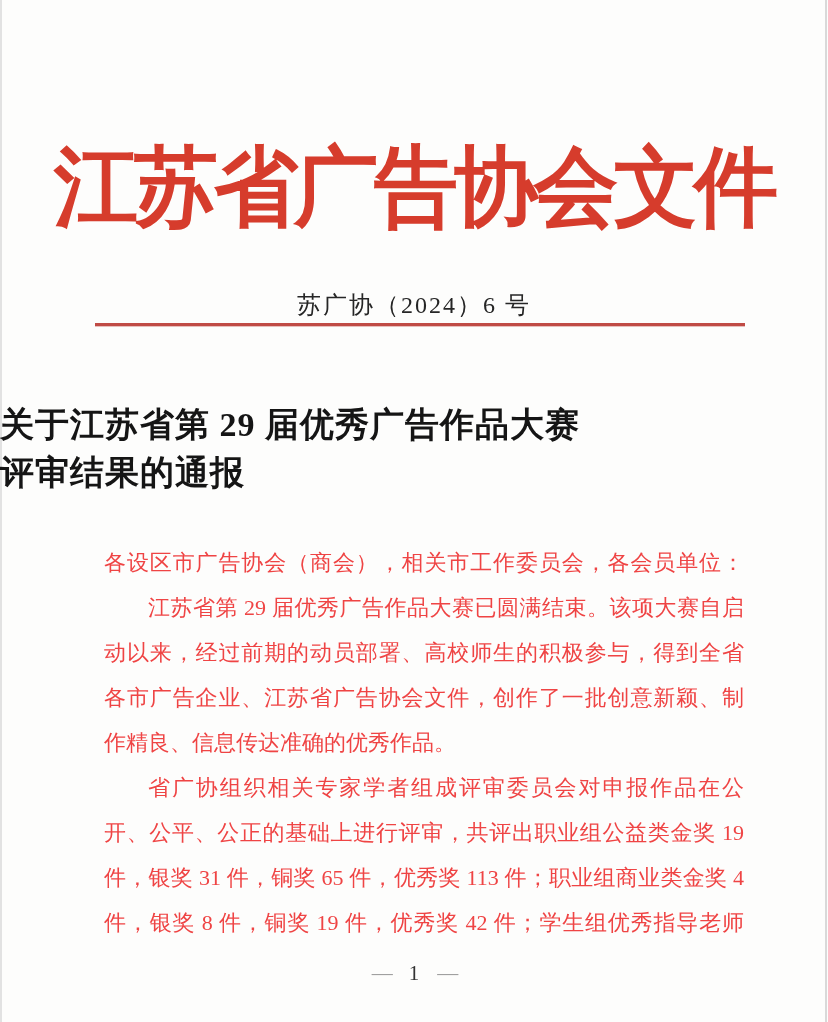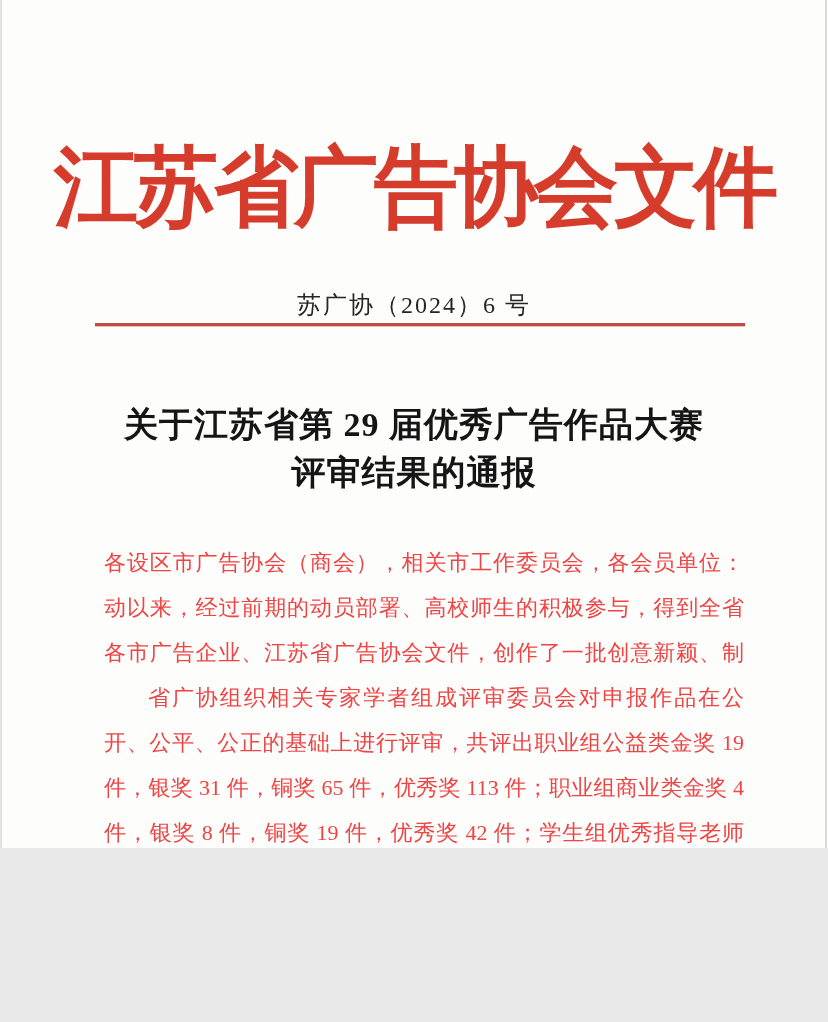--- a/index.html
+++ b/index.html
@@ -3,21 +3,21 @@
 <meta charset="utf-8">
 <style>
   html, body {
     margin: 0;
     padding: 0;
     background: #e9e9e9;
   }
   .page {
     position: relative;
     width: 828px;
-    height: 848px;
+    height: 1022px;
     margin: 0 auto;
     background: #fdfdfc;
     font-family: "Liberation Serif", "DejaVu Serif", serif;
     overflow: hidden;
   }
   .scan-edge-left {
     position: absolute;
     left: 0; top: 0;
     width: 2px; height: 100%;
     background: #e2e2e2;
@@ -62,21 +62,21 @@
     width: 650px;
     height: 3px;
     background: #c04b45;
     box-shadow: 0 1px 0 rgba(192, 75, 69, 0.35);
   }
   .doc-title {
     position: absolute;
     top: 401px;
     left: 0;
     width: 100%;
-    text-align: center;
+    text-align: left;
     font-size: 34px;
     line-height: 48px;
     font-weight: 700;
     color: #151515;
     letter-spacing: 1px;
   }
   .body-text {
     position: absolute;
     top: 540px;
     left: 104px;
@@ -130,22 +130,24 @@
 
   <div class="red-rule"></div>
 
   <div class="doc-title">
     <div>关于江苏省第 29 届优秀广告作品大赛</div>
     <div>评审结果的通报</div>
   </div>
 
   <div class="body-text">
       <div class="line fill">各设区市广告协会（商会），相关市工作委员会，各会员单位：</div>
+      <div class="line indent fill">江苏省第 29 届优秀广告作品大赛已圆满结束。该项大赛自启</div>
       <div class="line fill">动以来，经过前期的动员部署、高校师生的积极参与，得到全省</div>
       <div class="line fill">各市广告企业、江苏省广告协会文件，创作了一批创意新颖、制</div>
+      <div class="line">作精良、信息传达准确的优秀作品。</div>
       <div class="line indent fill">省广协组织相关专家学者组成评审委员会对申报作品在公</div>
       <div class="line fill">开、公平、公正的基础上进行评审，共评出职业组公益类金奖 19</div>
       <div class="line fill">件，银奖 31 件，铜奖 65 件，优秀奖 113 件；职业组商业类金奖 4</div>
       <div class="line fill">件，银奖 8 件，铜奖 19 件，优秀奖 42 件；学生组优秀指导老师</div>
     </div>
 
   <div class="footer">
     <span class="dash">—</span><span class="page-num">1</span><span class="dash">—</span>
   </div>
 

